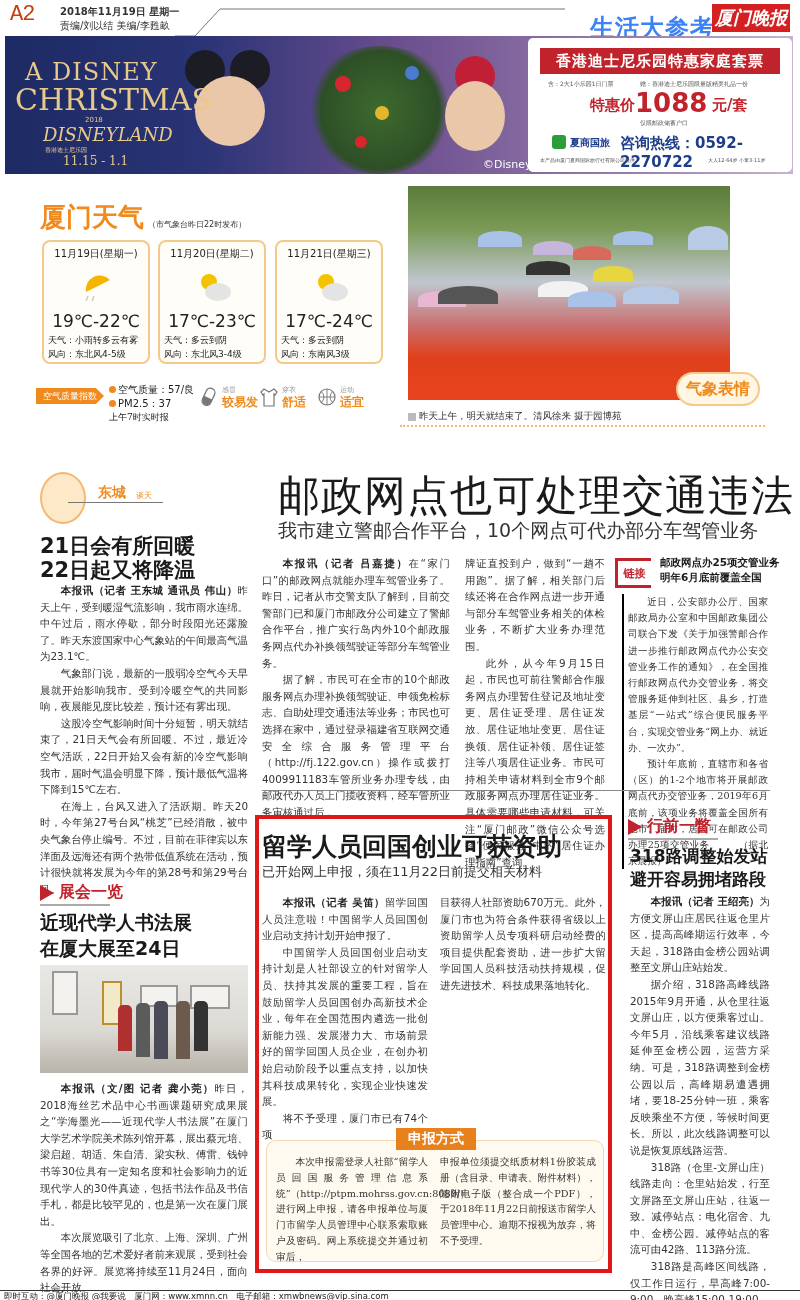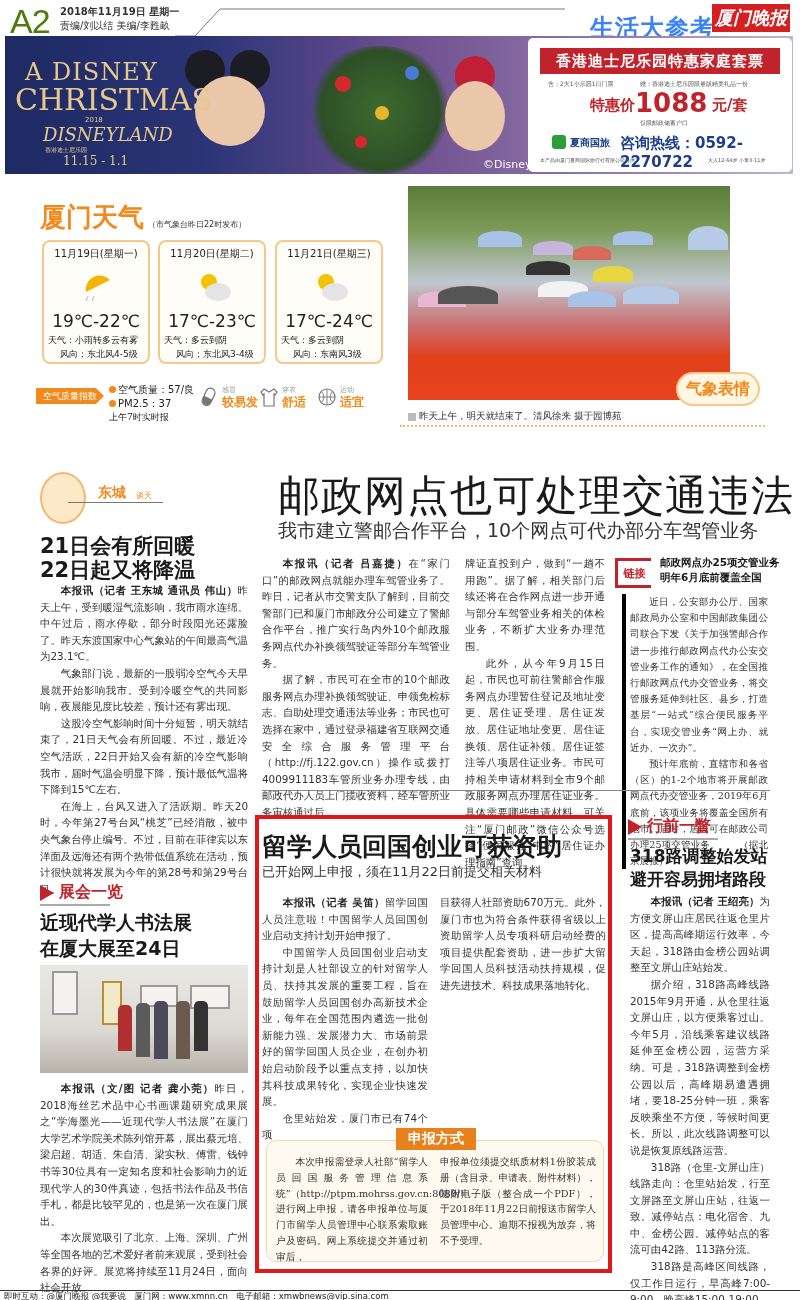--- a/index.html
+++ b/index.html
@@ -1,20 +1,20 @@
 <!DOCTYPE html>
 <html><head>
 <meta charset="utf-8">
 <style>
 *{box-sizing:border-box;margin:0;padding:0}
 body{width:800px;height:1300px;background:#fff;font-family:"DejaVu Sans","Liberation Sans",sans-serif;color:#222;position:relative;overflow:hidden}
 .abs{position:absolute}
 .serif{font-family:"DejaVu Serif","Liberation Serif",serif}
 
-#page-num{left:10px;top:2px;font-size:34px;color:#4d7c0f;font-family:Liberation Sans, sans-serif;font-weight:300;letter-spacing:-1px}
+#page-num{left:10px;top:2px;font-size:22px;color:#c2410c;font-family:Liberation Mono, monospace;font-weight:300;letter-spacing:-1px}
 #head-date{left:60px;top:5px;font-size:10px;font-weight:bold;color:#333}
 #head-editors{left:60px;top:19px;font-size:10px;color:#333}
 #head-line{left:175px;top:7px;width:390px;height:30px}
 #section-title{left:590px;top:12px;font-size:24px;font-weight:bold;color:#3b82f6;letter-spacing:1px}
 #paper-logo{left:712px;top:4px;width:78px;height:28px;background:#d42020;color:#fff;font-size:18px;font-weight:bold;display:flex;align-items:center;justify-content:center;font-family:"DejaVu Serif",serif;font-style:italic}
 
 #ad{left:5px;top:36px;width:788px;height:138px;background:linear-gradient(90deg,#1d2a63 0%,#2a3476 25%,#6b4e8e 50%,#9a7fae 80%,#c6b3d1 100%);overflow:hidden}
 #ad-title1{left:20px;top:22px;font-size:24px;color:#e9c98a;font-family:"DejaVu Serif",serif;letter-spacing:1px}
 #ad-title2{left:10px;top:46px;font-size:30px;color:#e9c98a;font-family:"DejaVu Serif",serif}
 #ad-year{left:80px;top:80px;font-size:7px;color:#e9c98a}
@@ -37,21 +37,21 @@
 #ad-foot1{left:540px;top:157px;font-size:5px;color:#555}
 #ad-foot2{left:708px;top:157px;font-size:5px;color:#555}
 
 #weather-title{left:40px;top:200px;font-size:26px;font-weight:bold;color:#f08a1c}
 #weather-sub{left:148px;top:219px;font-size:8px;color:#333}
 .wcard{position:absolute;top:240px;width:108px;height:124px;border:2px solid #f5c98a;border-radius:8px;background:#fffdf8}
 .wcard .wdate{position:absolute;top:5px;left:0;width:100%;text-align:center;font-size:10px;color:#222}
 .wcard .wicon{position:absolute;left:36px;top:28px;width:36px;height:34px}
 .wcard .wtemp{position:absolute;top:69px;left:0;width:100%;text-align:center;font-size:17px;color:#222}
 .wcard .wdesc{position:absolute;top:92px;left:4px;font-size:9px;color:#222;white-space:nowrap}
-.wcard .wwind{position:absolute;top:106px;left:16px;font-size:9px;color:#222;white-space:nowrap}
+.wcard .wwind{position:absolute;top:106px;left:4px;font-size:9px;color:#222;white-space:nowrap}
 #aqi-label{left:36px;top:388px;width:68px;height:16px;background:#f08a1c;color:#fff;font-size:9px;display:flex;align-items:center;justify-content:center;clip-path:polygon(0 0,88% 0,100% 50%,88% 100%,0 100%)}
 .aqi-dot{display:inline-block;width:7px;height:7px;border-radius:50%;background:#f08a1c;margin-right:2px}
 #aqi-quality{left:109px;top:383px;font-size:10px;color:#222}
 #aqi-pm{left:109px;top:397px;font-size:10px;color:#222}
 #aqi-time{left:109px;top:411px;font-size:9px;color:#222}
 .idx{position:absolute;top:385px}
 .idx .ilabel{position:absolute;left:22px;top:0;font-size:7px;color:#999;white-space:nowrap}
 .idx .ival{position:absolute;left:22px;top:9px;font-size:12px;font-weight:bold;color:#f08a1c;white-space:nowrap}
 .idx .iico{position:absolute;left:0;top:2px;width:18px;height:20px}
 
@@ -74,21 +74,21 @@
 .txt b{color:#222}
 .hdl{position:absolute;font-weight:bold;color:#1a1a1a}
 #weather-story-h1{left:40px;top:532px;font-size:21px}
 #weather-story-h2{left:40px;top:556px;font-size:21px}
 #weather-story{left:40px;top:582px;width:208px}
 #post-story-a{left:262px;top:555px;width:188px}
 #post-story-b{left:465px;top:555px;width:140px}
 #link-badge{left:615px;top:558px;width:36px;height:30px;border:3px solid #c0232b;border-right:none;color:#c0232b;font-size:11px;font-weight:bold;display:flex;align-items:center;justify-content:center}
 #link-title1{left:660px;top:556px;font-size:10.5px;font-weight:bold;color:#1a1a1a}
 #link-title2{left:660px;top:571px;font-size:10.5px;font-weight:bold;color:#1a1a1a}
-#link-story{left:622px;top:594px;width:146px;font-family:"DejaVu Serif",serif;font-size:9.6px;line-height:16.2px;border-left:4px solid #000000;padding-left:4px}
+#link-story{left:622px;top:594px;width:146px;font-family:"DejaVu Serif",serif;font-size:9.6px;line-height:16.2px;border-left:2px solid #000000;padding-left:4px}
 #divider-mid{left:262px;top:790px;width:508px;border-top:1px solid #888}
 
 .tri{display:inline-block;width:0;height:0;border-top:8px solid transparent;border-bottom:8px solid transparent;border-left:14px solid #c0232b;vertical-align:middle;margin-right:5px}
 #expo-tag{left:40px;top:882px;font-size:16px;font-weight:bold;color:#c0232b}
 #expo-tag-line{left:40px;top:904px;width:70px;border-top:2px solid #aaa}
 #expo-h1{left:40px;top:910px;font-size:19px}
 #expo-h2{left:40px;top:936px;font-size:19px}
 #expo-photo{left:40px;top:965px;width:208px;height:108px;background:linear-gradient(180deg,#e9e8e4 0%,#dcdad4 60%,#b8b3aa 100%);overflow:hidden}
 #expo-story{left:40px;top:1080px;width:208px}
 
@@ -291,21 +291,21 @@
   <p><b>本报讯（文/图 记者 龚小莞）</b><span>昨日，2018海丝艺术品中心书画课题研究成果展之“学海墨光——近现代学人书法展”在厦门大学艺术学院美术陈列馆开幕，展出蔡元培、梁启超、胡适、朱自清、梁实秋、傅雷、钱钟书等30位具有一定知名度和社会影响力的近现代学人的30件真迹，包括书法作品及书信手札，都是比较罕见的，也是第一次在厦门展出。</span></p>
   <p>本次展览吸引了北京、上海、深圳、广州等全国各地的艺术爱好者前来观展，受到社会各界的好评。展览将持续至11月24日，面向社会开放。</p>
 </div>
 
 <div class="abs" id="redbox"></div>
 <div class="hdl" id="study-h">留学人员回国创业可获资助</div>
 <div class="abs" id="study-sub">已开始网上申报，须在11月22日前提交相关材料</div>
 <div class="txt" id="study-a">
   <p><b>本报讯（记者 吴笛）</b><span>留学回国人员注意啦！中国留学人员回国创业启动支持计划开始申报了。</span></p>
   <p>中国留学人员回国创业启动支持计划是人社部设立的针对留学人员、扶持其发展的重要工程，旨在鼓励留学人员回国创办高新技术企业，每年在全国范围内遴选一批创新能力强、发展潜力大、市场前景好的留学回国人员企业，在创办初始启动阶段予以重点支持，以加快其科技成果转化，实现企业快速发展。</p>
-  <p>仓里站始发，厦门市已有74个项</p>
+  <p>将不予受理，厦门市已有74个项</p>
 </div>
 <div class="txt" id="study-b">
   <p style="text-indent:0">目获得人社部资助670万元。此外，厦门市也为符合条件获得省级以上资助留学人员专项科研启动经费的项目提供配套资助，进一步扩大留学回国人员科技活动扶持规模，促进先进技术、科技成果落地转化。</p>
 </div>
 <div class="abs" id="apply-box"></div>
 <div class="abs" id="apply-tag">申报方式</div>
 <div class="txt" id="apply-a">
     <p>本次申报需登录人社部“留学人员回国服务管理信息系统”（http://ptpm.mohrss.gov.cn:8080/）进行网上申报，请各申报单位与厦门市留学人员管理中心联系索取账户及密码。网上系统提交并通过初审后，</p>
   </div>
 <div class="txt" id="apply-b">

